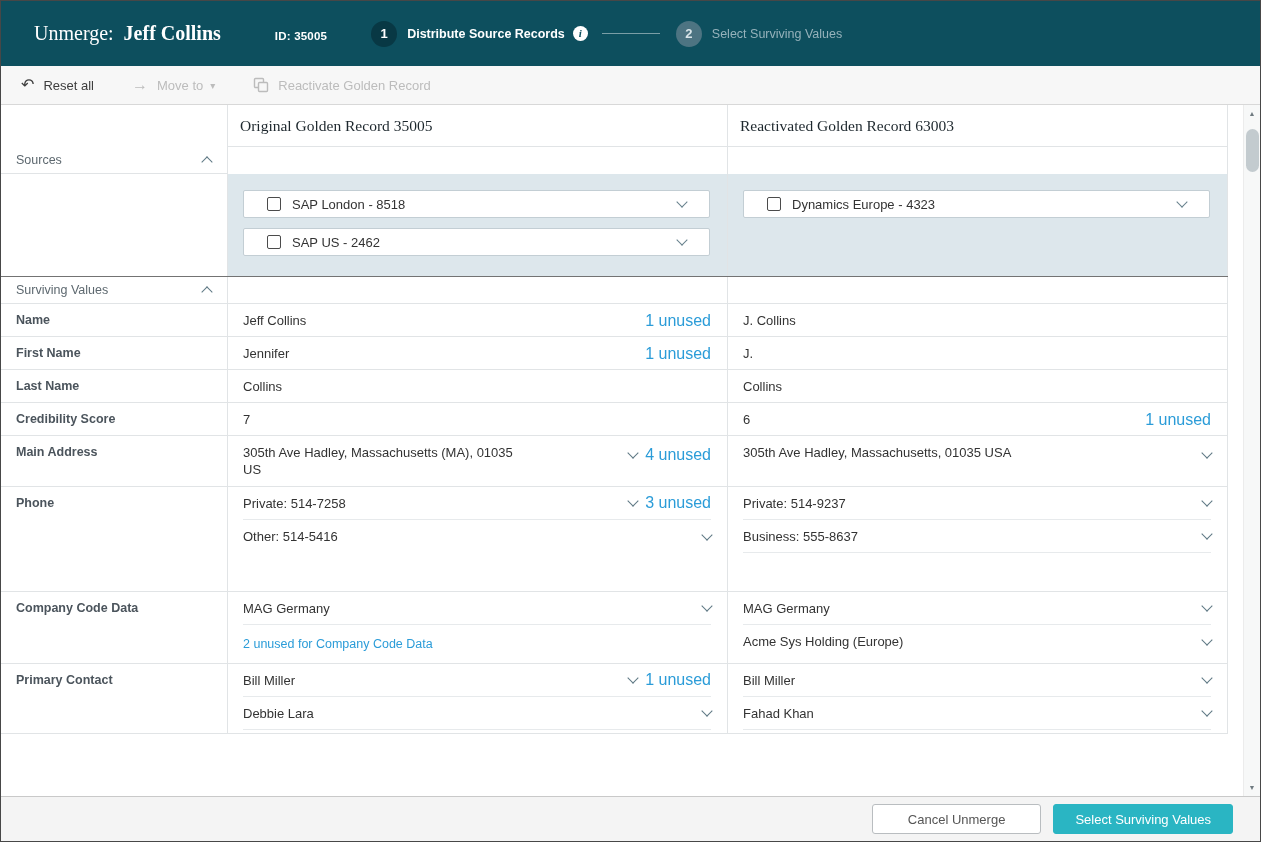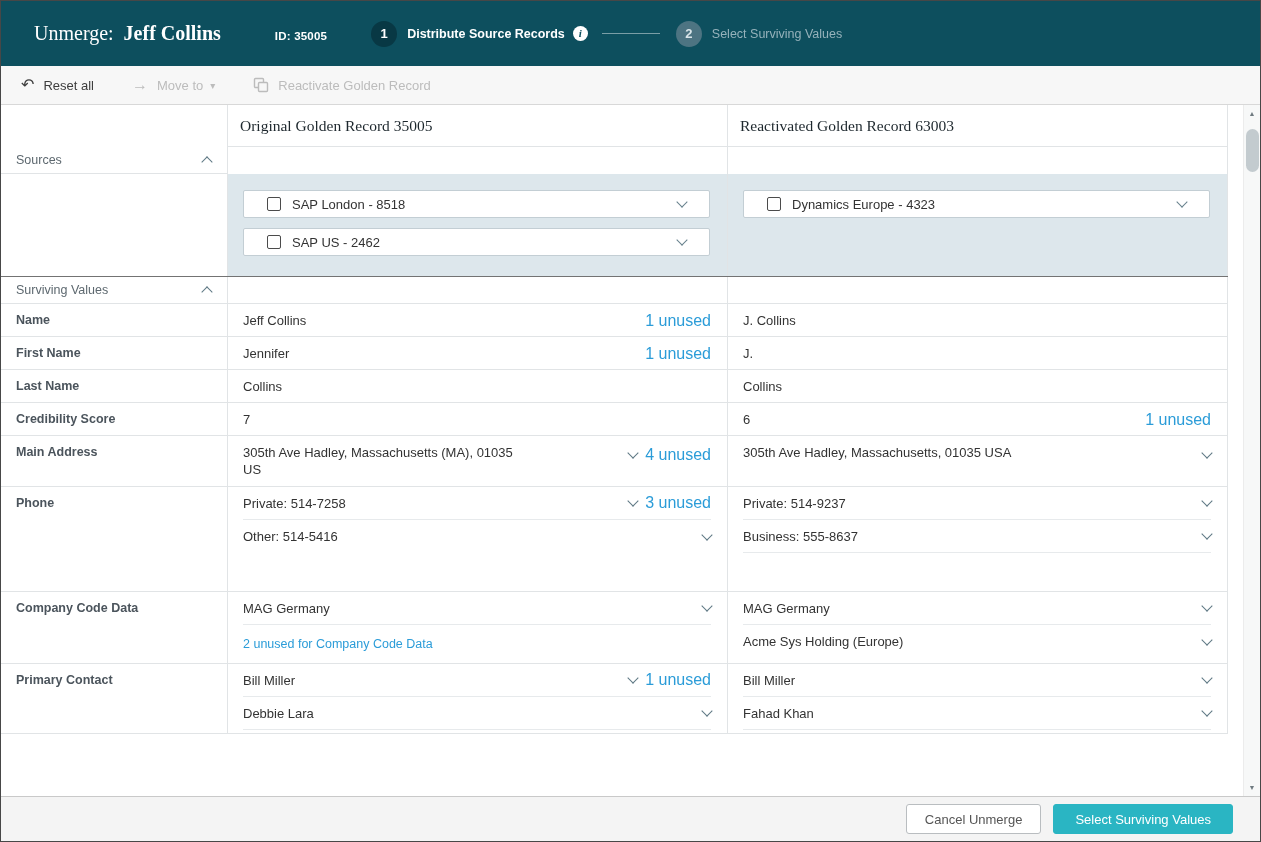--- a/index.html
+++ b/index.html
@@ -160,21 +160,21 @@
   }
 
   
   .footer {
     height: 45px; flex-shrink: 0;
     background: #f4f4f4; border-top: 1px solid #c9c9c9;
     display: flex; align-items: center; justify-content: flex-end;
     padding: 0 27px; gap: 12px;
   }
   .btn { height: 30px; border-radius: 3px; font-size: 13px; font-family: inherit; cursor: pointer; }
-  .btn-cancel { background: #fff; border: 1px solid #b9bdc0; color: #555; padding: 0 18px; }
+  .btn-cancel { background: #fff; border: 1px solid #b9bdc0; color: #555; padding: 0 35px; }
   .btn-primary { background: var(--button-teal, #2ab5c3); border: 1px solid var(--button-teal, #2ab5c3); color: #fff; padding: 0 21px; }
 </style>
 </head>
 <body>
 
 <div class="app">
 
   <header class="app-header">
     <div class="title-group">
       <span class="title-prefix">Unmerge:</span>

